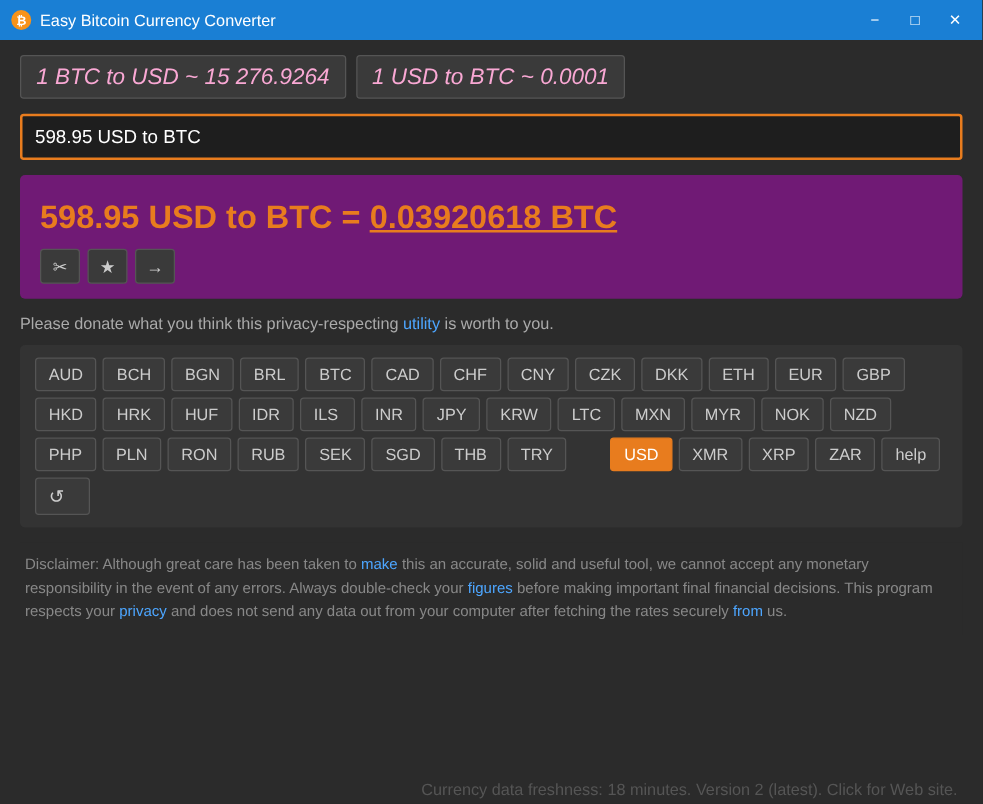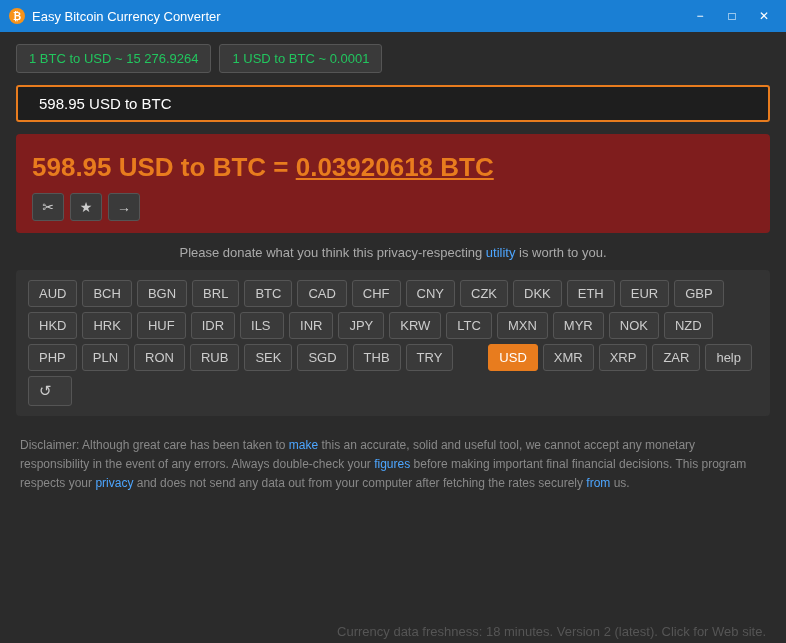--- a/index.html
+++ b/index.html
@@ -57,42 +57,43 @@
     .rate-row {
       display: flex;
       gap: 8px;
       margin-bottom: 12px;
     }
     .rate-pill {
       background: #3a3a3a;
       border: 1px solid #555;
       border-radius: 3px;
       padding: 6px 12px;
-      font-size: 13px;
-      color: #22c55e;
+      font-size: 18px;
+      color: #f9a8d4;
+      font-style: italic;
     }
 
     
     .input-container {
       margin-bottom: 12px;
     }
     .conversion-input {
       width: 100%;
       background: #1e1e1e;
       border: 2px solid #e87c1e;
       border-radius: 3px;
-      padding: 8px 21px;
+      padding: 8px 10px;
       font-size: 15px;
       color: #fff;
       outline: none;
     }
 
     
     .result-box {
-      background: #7f1d1d;
+      background: #701a75;
       border-radius: 4px;
       padding: 18px 16px 12px;
       margin-bottom: 12px;
     }
     .result-text {
       font-size: 26px;
       font-weight: bold;
       margin-bottom: 10px;
     }
     .result-from {
@@ -115,21 +116,20 @@
       color: #ccc;
       font-size: 14px;
       cursor: pointer;
       display: flex;
       align-items: center;
       justify-content: center;
     }
 
     
     .donate-text {
-      text-align: center;
       font-size: 13px;
       color: #aaa;
       margin-bottom: 10px;
     }
     .donate-text a {
       color: #4da6ff;
       text-decoration: none;
     }
 
     

